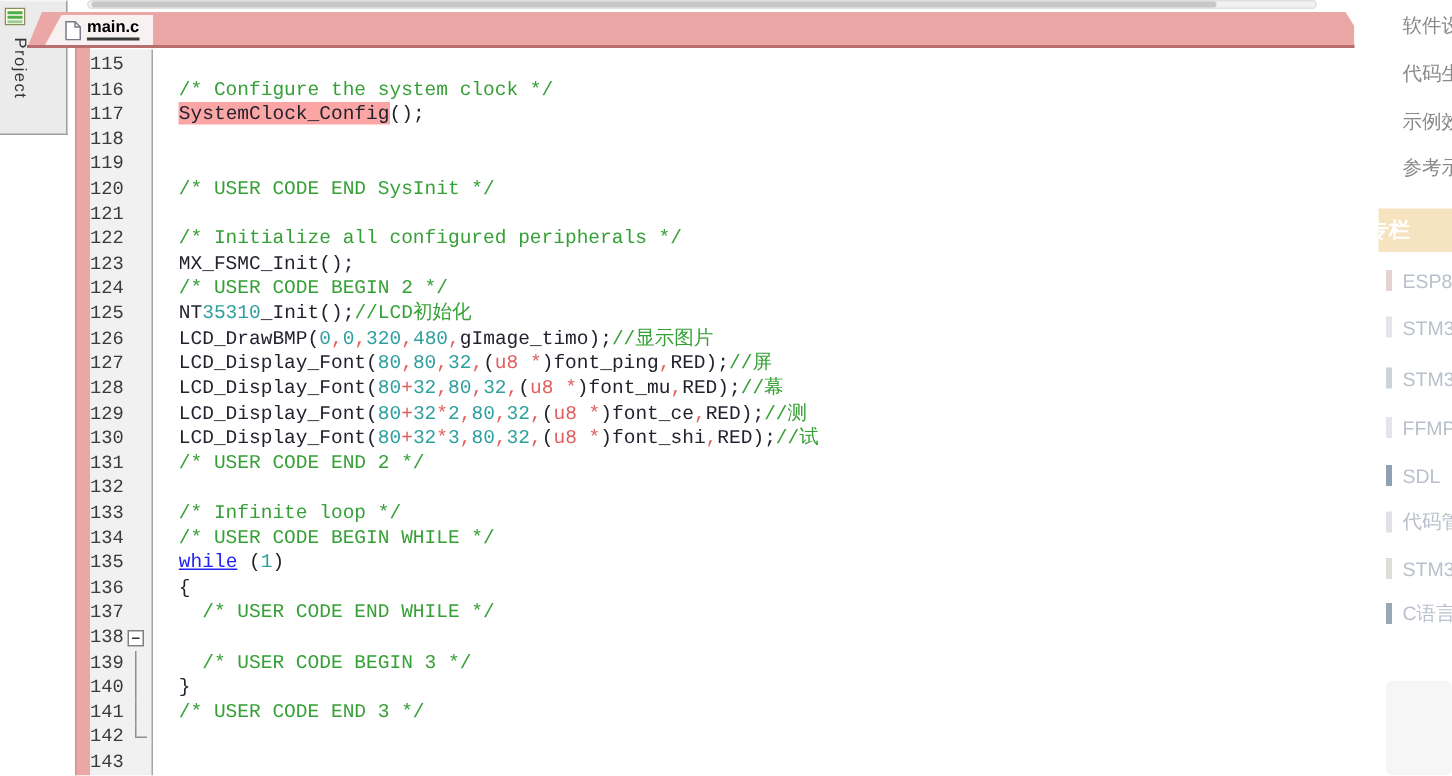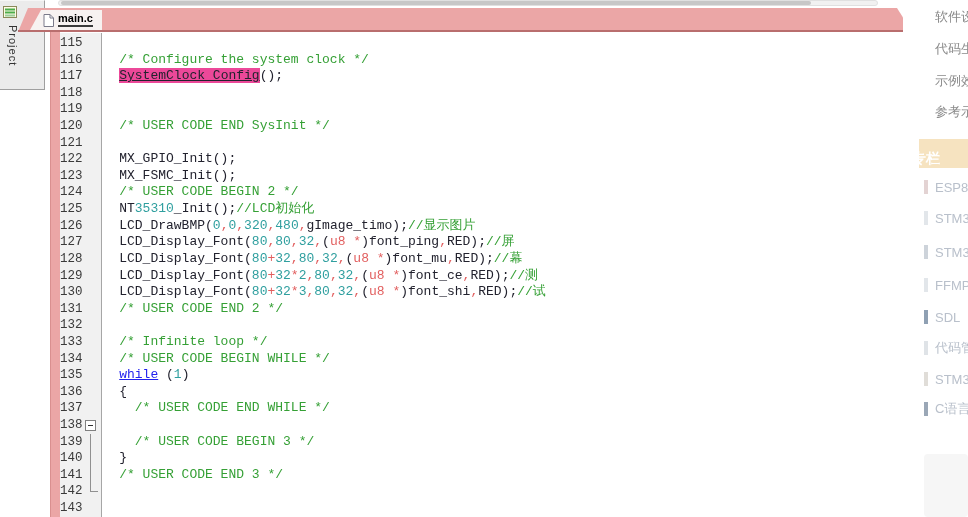--- a/index.html
+++ b/index.html
@@ -39,35 +39,35 @@
   .gutter-row{height:16.62px;line-height:16.62px;text-align:right;padding-right:21px;
     font-family:"Liberation Mono","DejaVu Sans Mono",monospace;font-size:12.5px;color:#3a3a3a;}
   .code-lines{left:88px;top:35px;width:815px;}
   .code-row{height:16.62px;line-height:16.62px;white-space:pre;
     font-family:"Liberation Mono","DejaVu Sans Mono",monospace;font-size:13px;color:#22222e;}
   .code-row span.c{color:#35a035;}
   .code-row span.k{color:#2222ee;text-decoration:underline;}
   .code-row span.n{color:#2f9f9f;}
   .code-row span.o{color:#e25f5f;}
   .code-row span.t{color:#22222e;}
-  .code-row span.h{color:#22222e;background:#ec4899;text-decoration:underline;}
+  .code-row span.h{color:#22222e;background:#fca5a5;}
 
   
   .fold-layer{left:84px;top:35px;width:16px;}
   .fold-row{height:16.62px;position:relative;}
   .fold-box{position:absolute;left:1px;top:3px;width:11px;height:11px;background:#fff;border:1px solid #808080;box-sizing:border-box;}
   .fold-box .minus{position:absolute;left:2px;top:4px;width:5px;height:1px;background:#303030;}
   .fold-vline{position:absolute;left:6px;top:0;width:1px;height:100%;background:#909090;}
   .fold-vline.half{height:9px;}
   .fold-hline{position:absolute;left:6px;top:8px;width:8px;height:1px;background:#909090;}
 
   
   .toc-link{left:935px;width:60px;height:16px;font-size:13px;color:#8a8a8a;white-space:nowrap;overflow:visible;}
   .col-header{left:919px;top:139px;width:49px;height:29px;background:#f6e3c0;overflow:hidden;
-    display:flex;align-items:flex-end;}
+    display:flex;align-items:center;}
   .col-header span{margin-left:-7px;font-size:14px;font-weight:bold;color:#ffffff;white-space:nowrap;}
   .cat-item{left:924px;width:44px;height:18px;display:flex;align-items:center;}
   .cat-bar{flex:0 0 auto;width:4px;height:14px;margin-right:7px;}
   .cat-label{font-size:13px;color:#b9c0cb;white-space:nowrap;}
   .sidebar-bottom{left:924px;top:454px;width:44px;height:63px;background:#f6f6f6;border-radius:4px;}
 </style>
 </head>
 <body>
 
 <div class="abs hscroll-track"></div>
@@ -176,21 +176,21 @@
     <div class="fold-row"></div>
   </div>
 <div class="abs code-lines" id="code-lines">
     <div class="code-row"></div>
     <div class="code-row"><span class="c">    /* Configure the system clock */</span></div>
     <div class="code-row"><span class="t">    </span><span class="h">SystemClock_Config</span><span class="t">();</span></div>
     <div class="code-row"></div>
     <div class="code-row"></div>
     <div class="code-row"><span class="c">    /* USER CODE END SysInit */</span></div>
     <div class="code-row"></div>
-    <div class="code-row"><span class="t">    MX_GPIO_Init();</span></div>
+    <div class="code-row"><span class="c">    /* Initialize all configured peripherals */</span></div>
     <div class="code-row"><span class="t">    MX_FSMC_Init();</span></div>
     <div class="code-row"><span class="c">    /* USER CODE BEGIN 2 */</span></div>
     <div class="code-row"><span class="t">    NT</span><span class="n">35310</span><span class="t">_Init();</span><span class="c">//LCD初始化</span></div>
     <div class="code-row"><span class="t">    LCD_DrawBMP(</span><span class="n">0</span><span class="o">,</span><span class="n">0</span><span class="o">,</span><span class="n">320</span><span class="o">,</span><span class="n">480</span><span class="o">,</span><span class="t">gImage_timo);</span><span class="c">//显示图片</span></div>
     <div class="code-row"><span class="t">    LCD_Display_Font(</span><span class="n">80</span><span class="o">,</span><span class="n">80</span><span class="o">,</span><span class="n">32</span><span class="o">,</span><span class="t">(</span><span class="o">u8</span><span class="t"> </span><span class="o">*</span><span class="t">)font_ping</span><span class="o">,</span><span class="t">RED);</span><span class="c">//屏</span></div>
     <div class="code-row"><span class="t">    LCD_Display_Font(</span><span class="n">80</span><span class="o">+</span><span class="n">32</span><span class="o">,</span><span class="n">80</span><span class="o">,</span><span class="n">32</span><span class="o">,</span><span class="t">(</span><span class="o">u8</span><span class="t"> </span><span class="o">*</span><span class="t">)font_mu</span><span class="o">,</span><span class="t">RED);</span><span class="c">//幕</span></div>
     <div class="code-row"><span class="t">    LCD_Display_Font(</span><span class="n">80</span><span class="o">+</span><span class="n">32</span><span class="o">*</span><span class="n">2</span><span class="o">,</span><span class="n">80</span><span class="o">,</span><span class="n">32</span><span class="o">,</span><span class="t">(</span><span class="o">u8</span><span class="t"> </span><span class="o">*</span><span class="t">)font_ce</span><span class="o">,</span><span class="t">RED);</span><span class="c">//测</span></div>
     <div class="code-row"><span class="t">    LCD_Display_Font(</span><span class="n">80</span><span class="o">+</span><span class="n">32</span><span class="o">*</span><span class="n">3</span><span class="o">,</span><span class="n">80</span><span class="o">,</span><span class="n">32</span><span class="o">,</span><span class="t">(</span><span class="o">u8</span><span class="t"> </span><span class="o">*</span><span class="t">)font_shi</span><span class="o">,</span><span class="t">RED);</span><span class="c">//试</span></div>
     <div class="code-row"><span class="c">    /* USER CODE END 2 */</span></div>
     <div class="code-row"></div>

